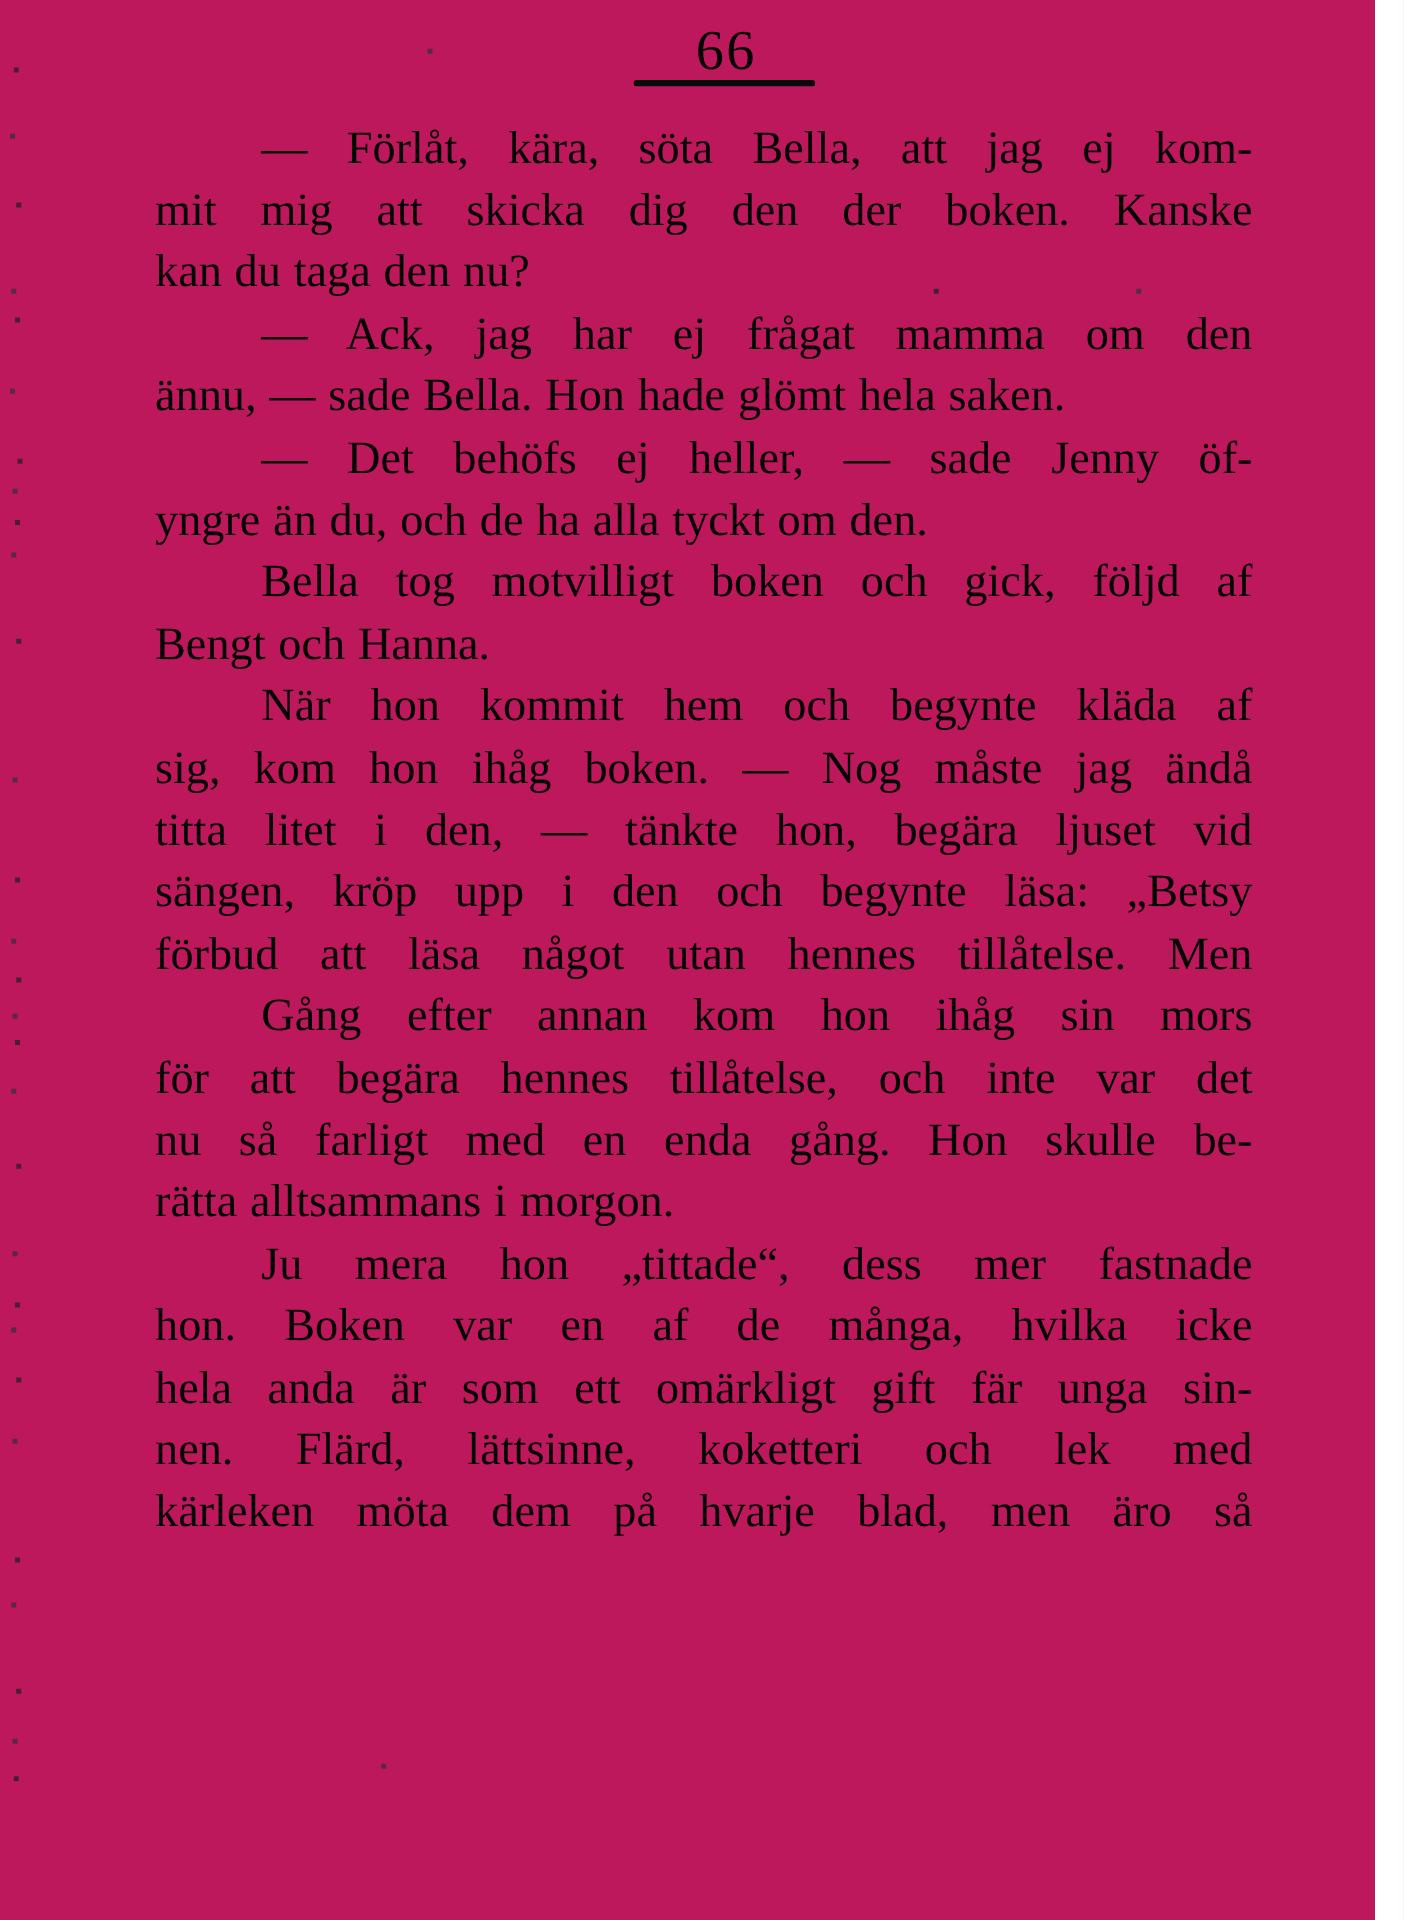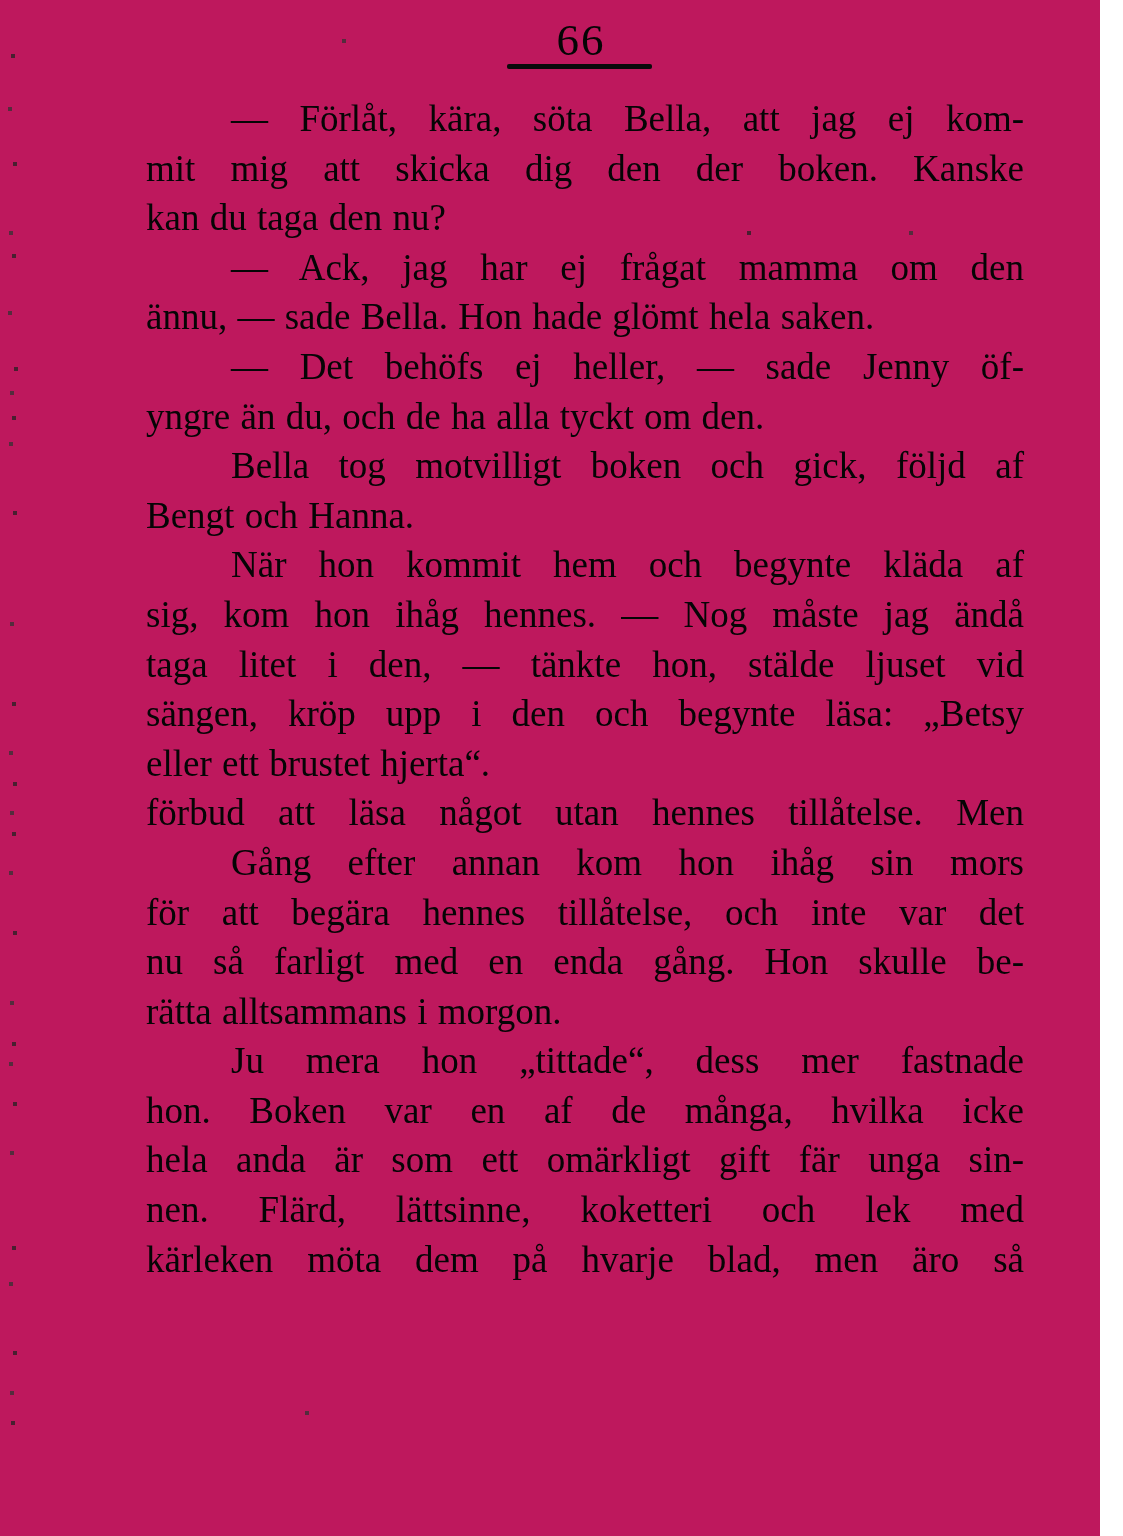--- a/index.html
+++ b/index.html
@@ -30,21 +30,21 @@
     top: 64px;
     left: 507px;
     width: 145px;
     height: 5px;
     background: #0a0a0a;
     border-radius: 2px;
   }
   .page-body {
     position: absolute;
     top: 94px;
-    left: 146px;
+    left: 124px;
     width: 878px;
   }
   .line {
     font-size: 37px;
     line-height: 49.6px;
     text-align: justify;
     text-align-last: justify;
     word-spacing: 1px;
   }
   .line.flush {
@@ -102,24 +102,23 @@
       <div class="line flush">yngre än du, och de ha alla tyckt om den.</div>
     </div>
 
     <div>
       <div class="line indent">Bella tog motvilligt boken och gick, följd af</div>
       <div class="line flush">Bengt och Hanna.</div>
     </div>
 
     <div>
       <div class="line indent">När hon kommit hem och begynte kläda af</div>
-      <div class="line">sig, kom hon ihåg hennes. — Nog måste jag ändå</div>
-      <div class="line">taga litet i den, — tänkte hon, stälde ljuset vid</div>
+      <div class="line">sig, kom hon ihåg boken. — Nog måste jag ändå</div>
+      <div class="line">titta litet i den, — tänkte hon, begära ljuset vid</div>
       <div class="line">sängen, kröp upp i den och begynte läsa: „Betsy</div>
-      <div class="line flush">eller ett brustet hjerta“.</div>
     </div>
 
     <div>
       <div class="line">förbud att läsa något utan hennes tillåtelse.  Men</div>
       <div class="line indent">Gång efter annan kom hon ihåg sin mors</div>
       <div class="line">för att begära hennes tillåtelse, och inte var det</div>
       <div class="line">nu så farligt med en enda gång.  Hon skulle be-</div>
       <div class="line flush">rätta alltsammans i morgon.</div>
     </div>
 

